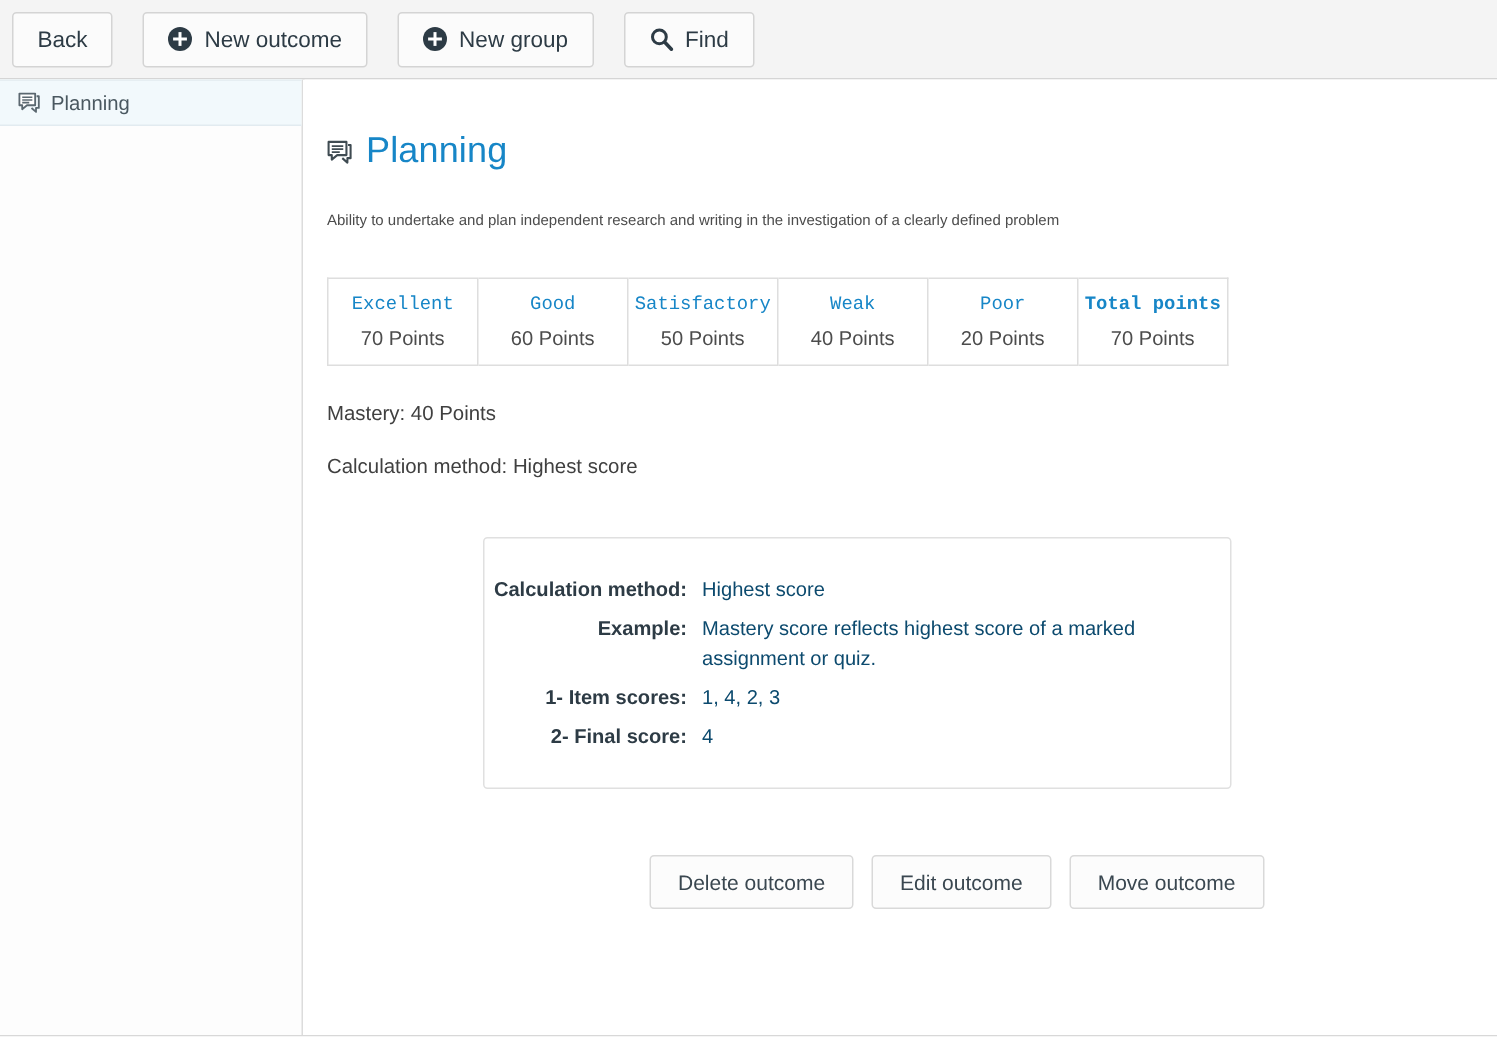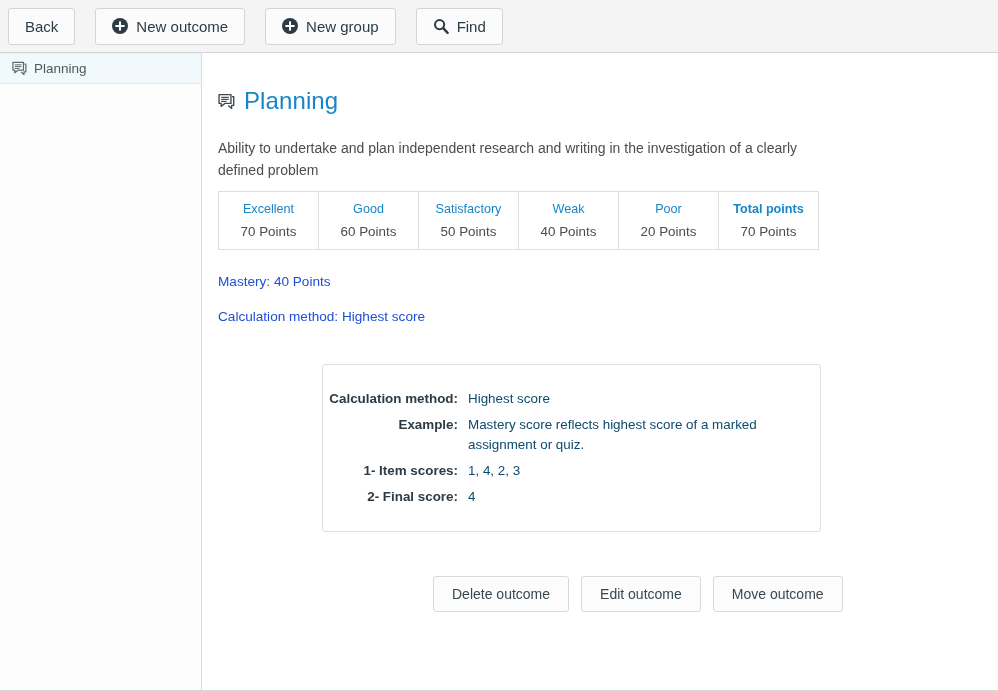--- a/index.html
+++ b/index.html
@@ -99,24 +99,24 @@
   .page-title h1 {
     margin: 0;
     font-size: 24px;
     font-weight: normal;
     color: #1786c7;
     letter-spacing: 0.1px;
   }
 
   .description {
     width: 585px;
-    font-size: 14px;
+    font-size: 10px;
     line-height: 22px;
     color: #4c4c4c;
-    margin-bottom: 10px;
+    margin-bottom: 26px;
   }
 
   
   .ratings {
     border-collapse: collapse;
     border: 1px solid #dedede;
     margin-bottom: 24px;
     table-layout: fixed;
   }
   .ratings th, .ratings td {
@@ -126,33 +126,34 @@
     width: 100px;
   }
   .ratings th:last-child, .ratings td:last-child { border-right: none; }
   .ratings th {
     height: 30px;
     font-size: 12.6px;
     font-weight: normal;
     color: #1786c7;
     vertical-align: middle;
     padding-top: 5px;
+    font-family: Liberation Mono, monospace;
   }
   .ratings th.total { font-weight: bold; }
   .ratings td {
     height: 28px;
     font-size: 13.4px;
     color: #4c4c4c;
     vertical-align: middle;
     padding-bottom: 7px;
   }
 
   .meta-line {
     font-size: 13.6px;
-    color: #1d4ed8;
+    color: #404040;
     margin-bottom: 20px;
   }
   .meta-line.second { margin-bottom: 40px; }
 
   
   .calc-box {
     margin-left: 104px;
     width: 499px;
     border: 1px solid #e0e0e0;
     border-radius: 3px;

